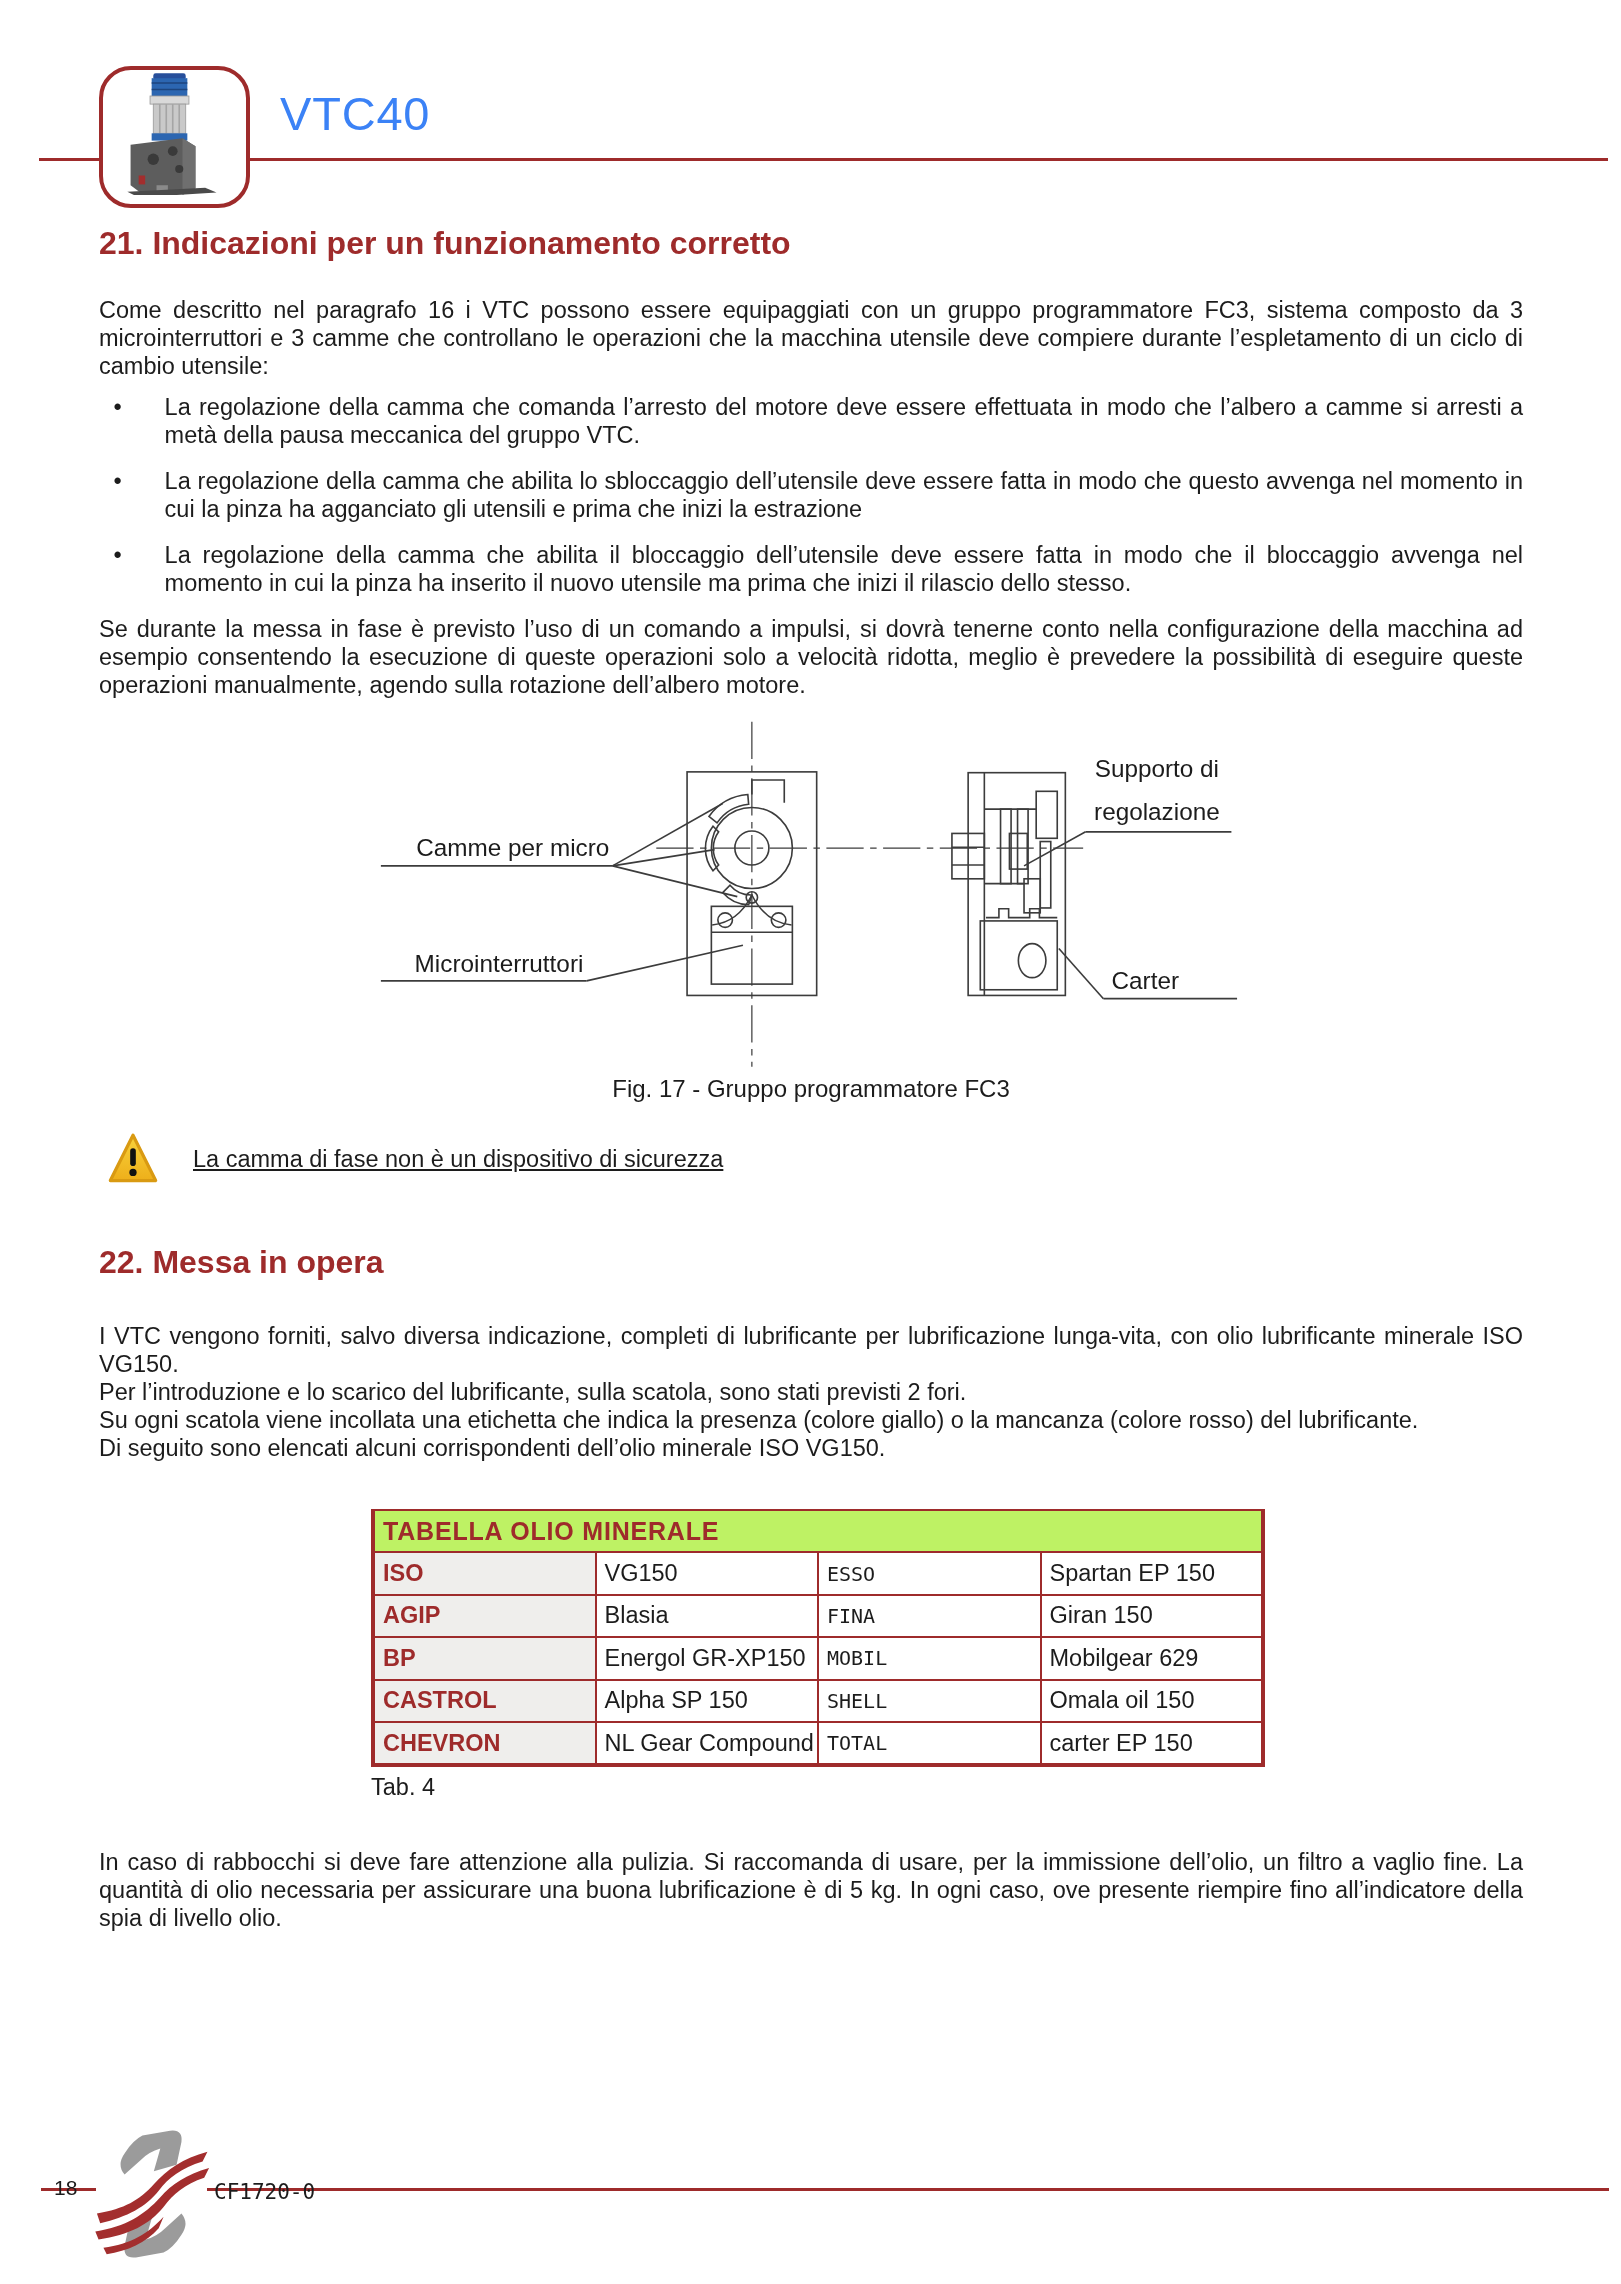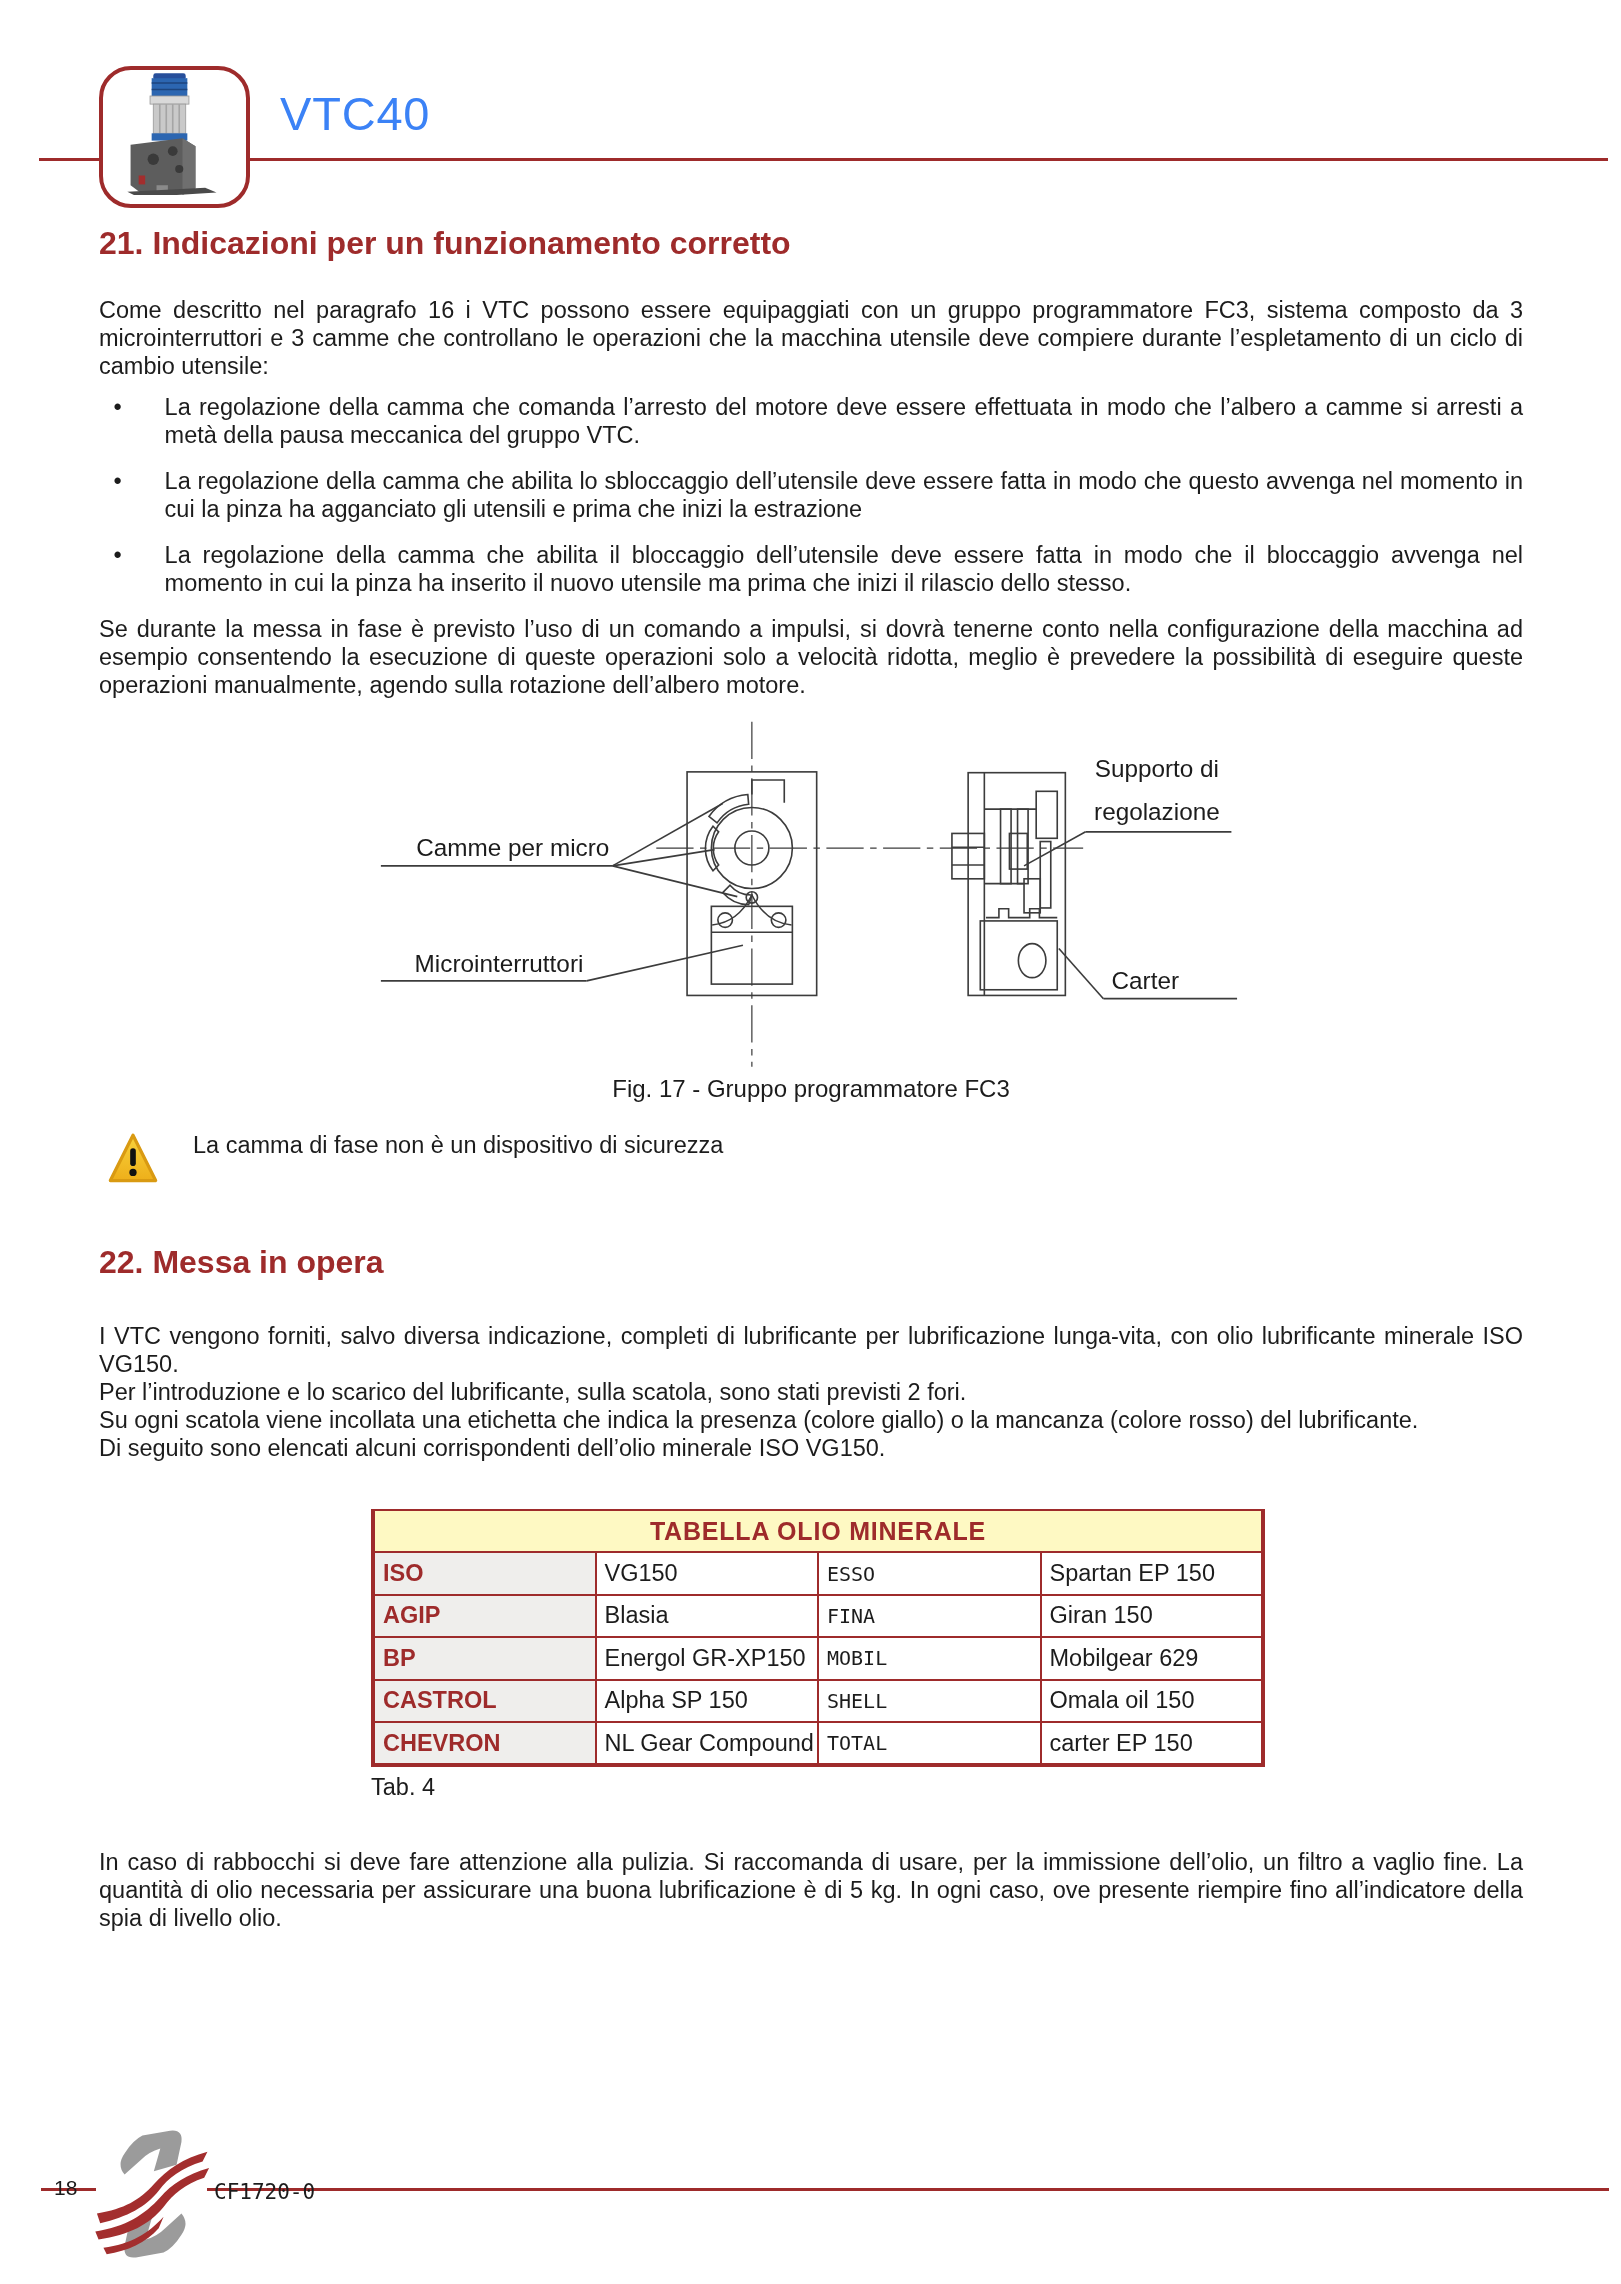--- a/index.html
+++ b/index.html
@@ -27,28 +27,28 @@
   .para{font-size:23.5px; line-height:28px; text-align:justify; margin:0;}
   .bullets{margin:13px 0 16px 0;}
   .bullet-row{display:flex; margin:0 0 18px 0;}
   .bullet-mark{width:51px; padding-left:14.6px; font-size:23.5px; line-height:28px; flex:none;}
   .bullet-body{flex:1; font-size:23.5px; line-height:28px; text-align:justify;}
   
   .figure-wrap{margin:21px 0 0 0;}
   .fig-caption{font-size:24px; text-align:center; margin-top:2px;}
   svg text{font-family:"Liberation Sans", sans-serif; fill:#1c1c1c;}
   
-  .warning-row{display:flex; align-items:flex-start; margin:29px 0 0 8px;}
+  .warning-row{display:flex; align-items:center; margin:29px 0 0 8px;text-decoration:underline;}
   .warning-row .wtext{font-size:23.5px; margin-left:34px;}
   
   .oil-table-wrap{margin:47px 0 0 272px; width:894px;}
   table.oil{border-collapse:collapse; width:894px; table-layout:fixed;}
   table.oil td{border:2.4px solid #9e2b2b; padding:3.2px 8px; height:34px; overflow:hidden; white-space:nowrap;}
   td.ttl{
-    background:#fef9c3; color:#9e2b2b; font-weight:bold; font-size:25px; text-align:center;
+    background:#bef264; color:#9e2b2b; font-weight:bold; font-size:25px; 
     height:47px; border:4px solid #9e2b2b; border-bottom:9px double #9e2b2b; letter-spacing:0.8px;
   }
   td.brand{background:#efeeec; color:#9e2b2b; font-weight:bold; font-size:23.5px; width:170px;}
   td.name{font-size:23.5px; width:329px;}
   td.brand2{font-family:"DejaVu Sans Mono", monospace; font-size:20px; width:101px;}
   td.name2{font-size:23.5px; width:229px;}
   table.oil tr td:first-child{border-left-width:4px;}
   table.oil tr td:last-child{border-right-width:4px;}
   table.oil tr:last-child td{border-bottom-width:4px;margin-top:41px;}
   .tab-caption{font-size:23.5px; margin-top:6.5px;}

